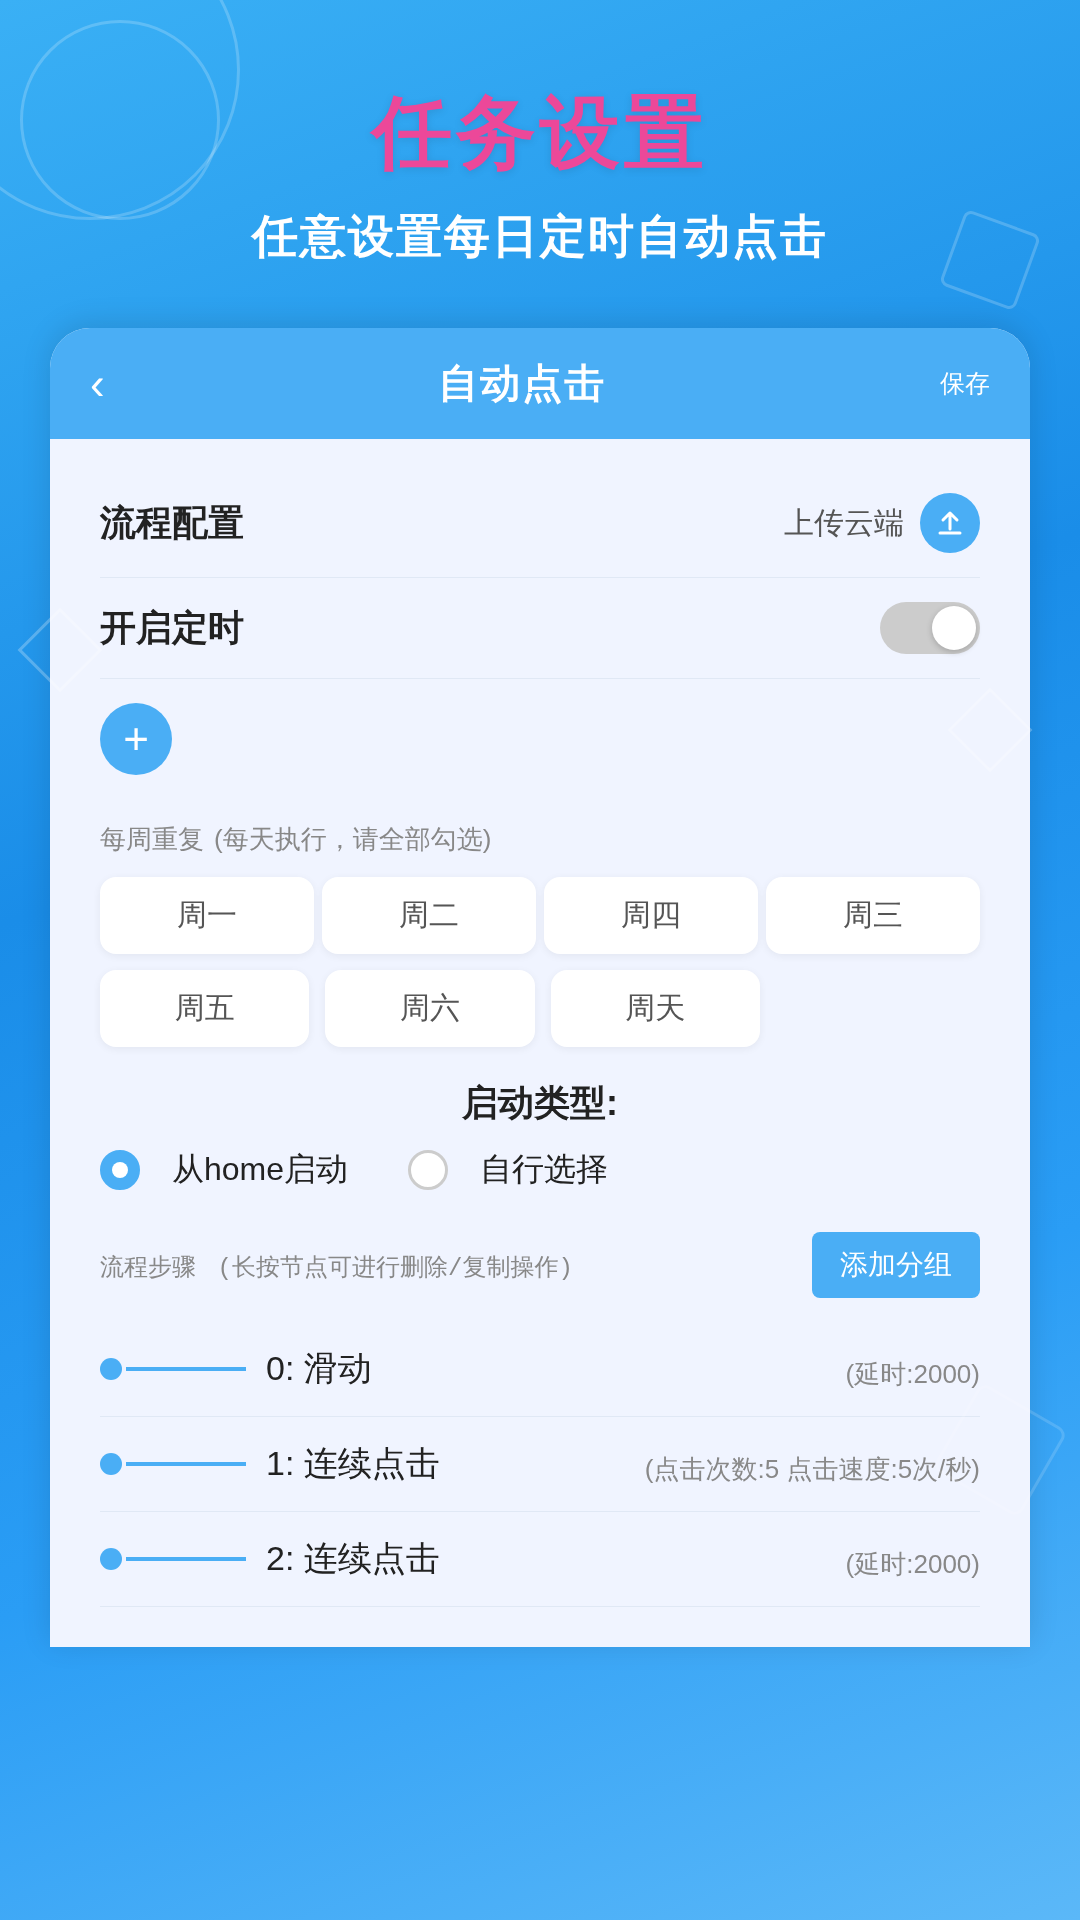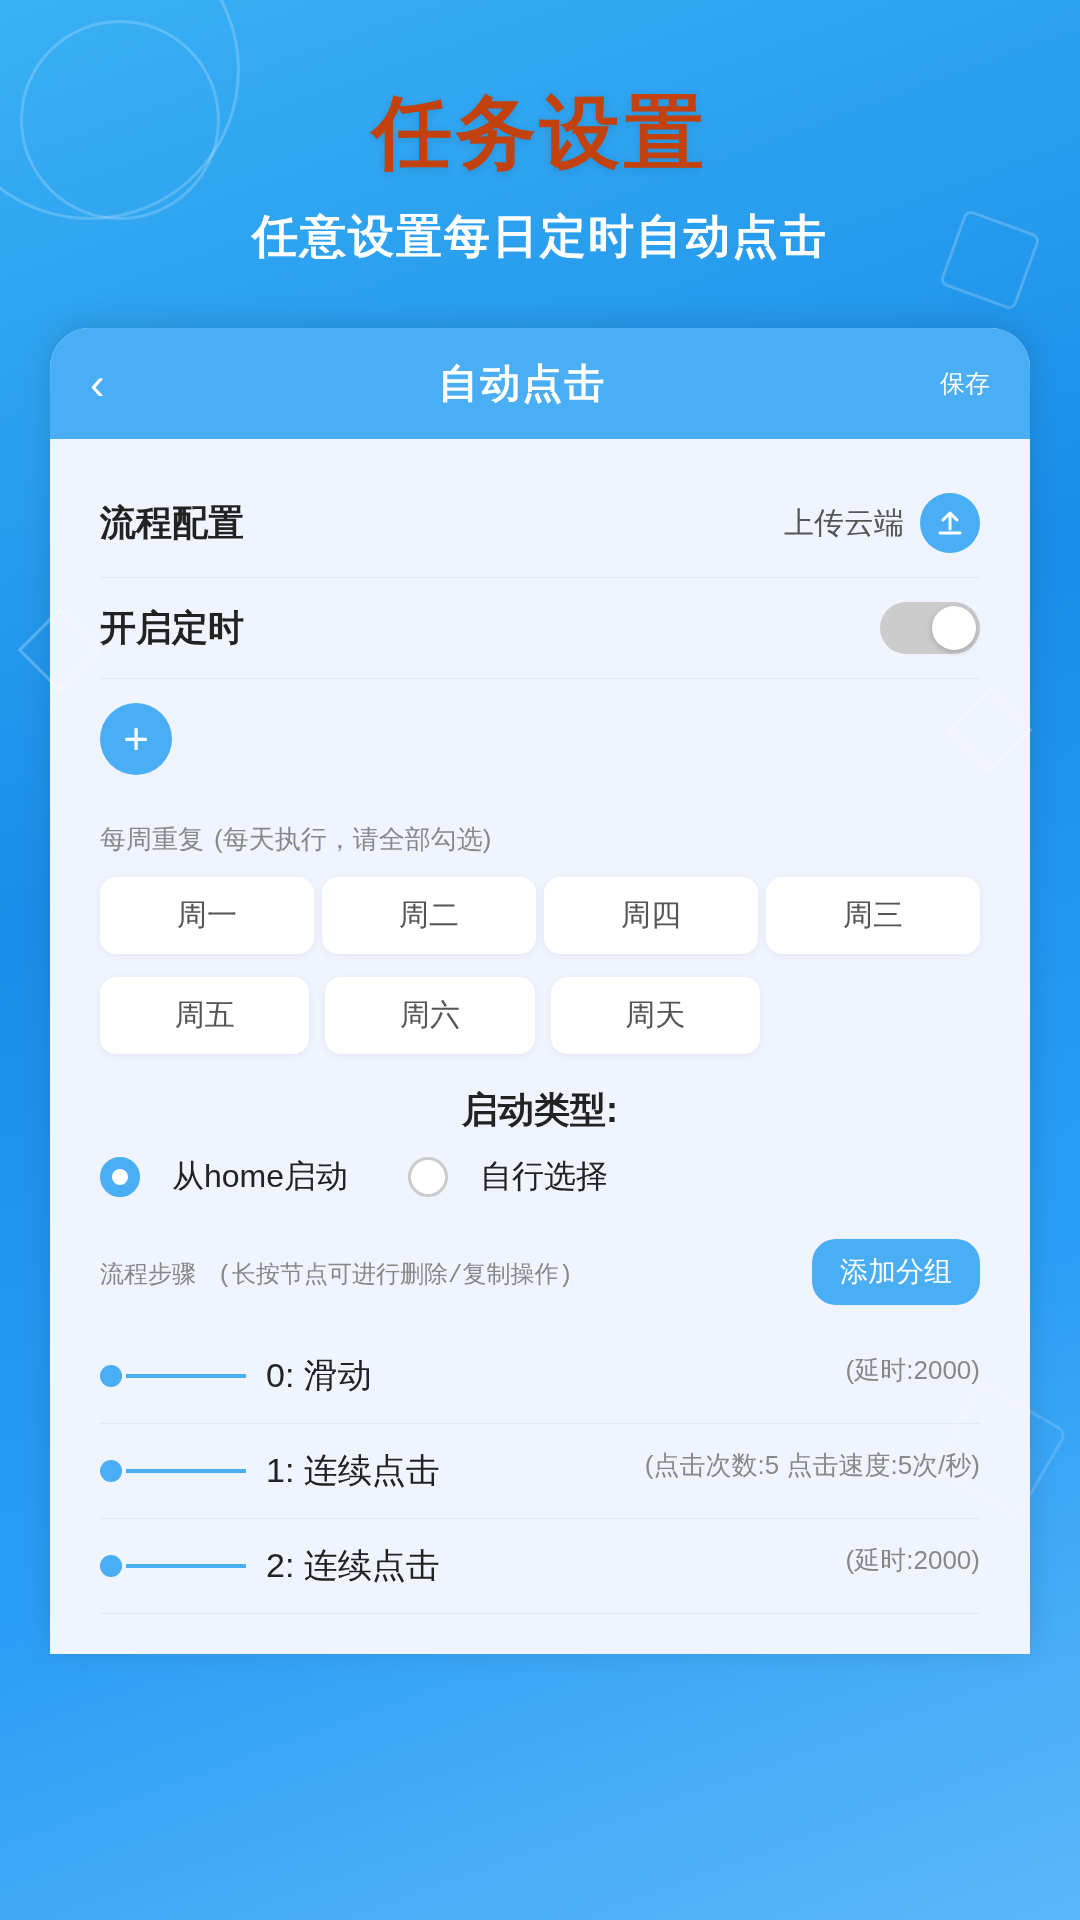--- a/index.html
+++ b/index.html
@@ -53,21 +53,21 @@
     }
 
     
     .header {
       padding-top: 80px;
       text-align: center;
     }
     .header-title {
       font-size: 80px;
       font-weight: 900;
-      color: #c2410c;
+      color: #ec4899;
       letter-spacing: 4px;
       text-shadow: 0 2px 8px rgba(0,0,0,0.1);
     }
     .header-subtitle {
       font-size: 46px;
       color: #ffffff;
       margin-top: 18px;
       font-weight: 600;
       letter-spacing: 2px;
     }
@@ -205,21 +205,21 @@
     }
     .weekly-header span {
       font-size: 26px;
       font-weight: 400;
       color: #888;
     }
     .weekly-grid {
       display: grid;
       grid-template-columns: repeat(4, 1fr);
       gap: 8px;
-      margin-bottom: 23px;
+      margin-bottom: 16px;
     }
     .weekly-grid-2 {
       display: grid;
       grid-template-columns: repeat(3, 1fr);
       gap: 16px;
       width: 75%;
     }
     .day-btn {
       background: white;
       border-radius: 16px;
@@ -296,21 +296,21 @@
       font-family: Liberation Mono, monospace;
     }
     .steps-label span {
       font-size: 24px;
       font-weight: 400;
       color: #888;
     }
     .add-group-btn {
       background: #4aaef5;
       color: white;
-      border-radius: 24px;
+      border-radius: 8px;
       padding: 14px 28px;
       font-size: 28px;
       font-weight: 500;
       cursor: pointer;
     }
     .step-item {
       display: flex;
       align-items: center;
       padding: 24px 0;
       border-bottom: 1px solid #e0e8f5;
@@ -327,21 +327,21 @@
       flex-shrink: 0;
     }
     .step-dash {
       width: 120px; height: 4px;
       background: #4aaef5;
       margin-left: 4px;
     }
     .step-content {
       flex: 1;
       display: flex;
-      align-items: flex-start;
+      align-items: flex-end;
       justify-content: space-between;
     }
     .step-name {
       font-size: 34px;
       color: #222;
       font-weight: 500;
     }
     .step-detail {
       font-size: 26px;
       color: #888;

